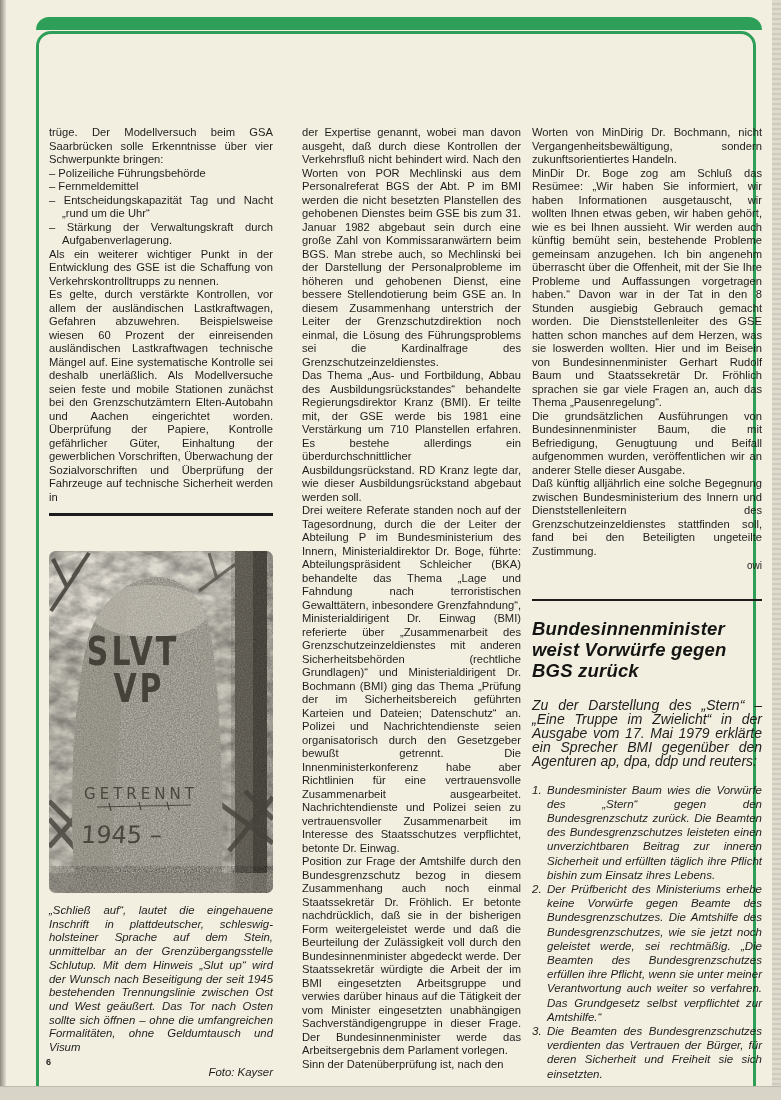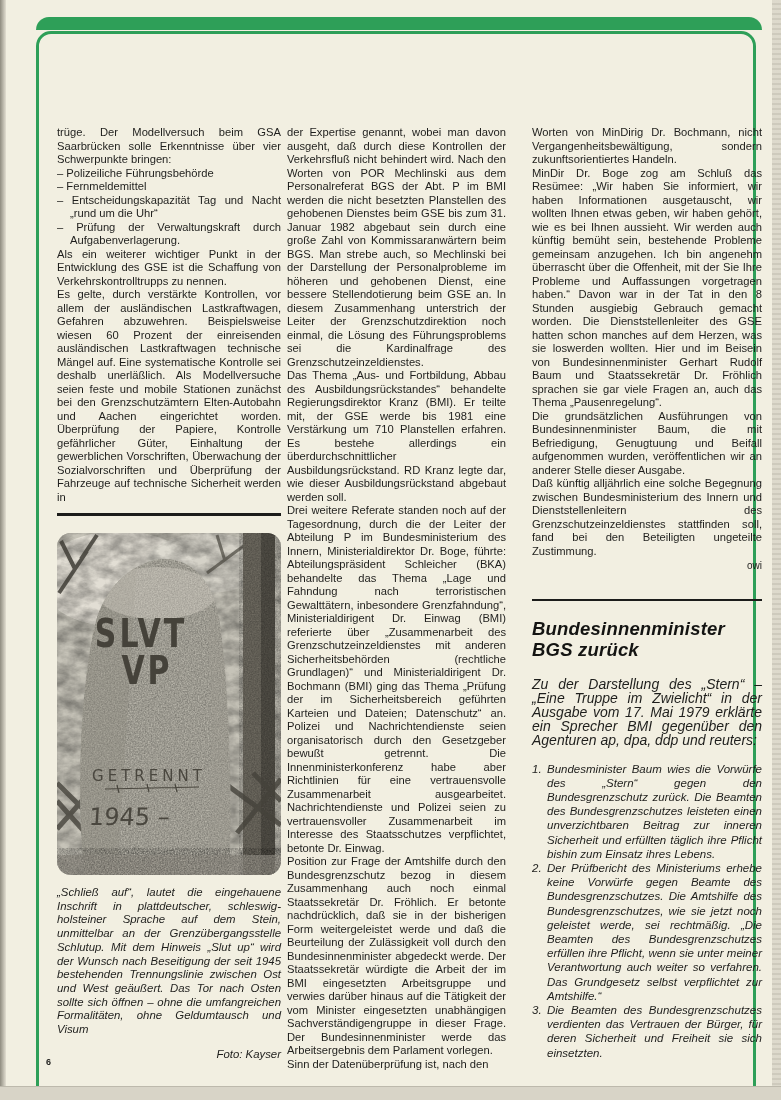--- a/index.html
+++ b/index.html
@@ -15,31 +15,31 @@
          border:3px solid #2e9f58;border-radius:15px;box-sizing:border-box;}
   
   .scan-left{position:absolute;left:0;top:0;width:6px;height:1100px;
              background:linear-gradient(90deg,#8f8c80,#e3dfd2);}
   .scan-right{position:absolute;right:0;top:0;width:9px;height:1100px;
               background:repeating-linear-gradient(180deg,#d8d4c7 0 3px,#c5c1b4 3px 5px);opacity:.8;}
   .scan-bottom{position:absolute;left:0;top:1086px;width:781px;height:14px;
                background:#d8d4c7;border-top:1px solid #bdb9ac;}
 
   .col{position:absolute;top:126px;font-size:11.2px;line-height:13.5px;}
-  .col1{left:57px;width:224px;}
-  .col2{left:287px;width:219px;}
+  .col1{left:49px;width:224px;}
+  .col2{left:302px;width:219px;}
   .col3{left:532px;width:230px;}
   .para{text-align:justify;margin:0;}
   .para+.para{margin-top:0;}
   .gap-top{margin-top:8px;}
   .dash-item{text-align:justify;padding-left:13px;text-indent:-13px;}
 
   .rule{height:3px;background:#1c1c1a;border:none;margin:9px 0 0 0;}
 
-  .photo-wrap{margin-top:17px;width:224px;height:342px;border-radius:14px;
+  .photo-wrap{margin-top:35px;width:224px;height:342px;border-radius:7px;
               overflow:hidden;background:#b9b6ac;}
   .caption{margin-top:11px;font-style:italic;font-size:11.4px;line-height:13.7px;
            text-align:justify;}
   .credit{font-style:italic;font-size:11.4px;text-align:right;margin-top:2px;}
 
   .byline{text-align:right;font-size:10px;margin-top:1px;}
   .rule2{height:2px;background:#1c1c1a;border:none;margin:26px 0 0 0;}
 
   .art2-title{margin-top:17px;font-weight:bold;font-style:italic;
               font-size:18.5px;line-height:21px;letter-spacing:.2px;color:#141412;}
@@ -60,21 +60,21 @@
 <div class="frame"></div>
 <div class="scan-left"></div>
 <div class="scan-right"></div>
 <div class="scan-bottom"></div>
 
 <div class="col col1">
   <p class="para">trüge. Der Modellversuch beim GSA Saarbrücken solle Erkenntnisse über vier Schwerpunkte bringen:</p>
   <div class="dash-item">– Polizeiliche Führungsbehörde</div>
   <div class="dash-item">– Fernmeldemittel</div>
   <div class="dash-item">– Entscheidungskapazität Tag und Nacht „rund um die Uhr“</div>
-  <div class="dash-item">– Prüfung der Verwaltungskraft durch Aufgabenverlagerung.</div>
+  <div class="dash-item">– Stärkung der Verwaltungskraft durch Aufgabenverlagerung.</div>
   <p class="para">Als ein weiterer wichtiger Punkt in der Entwicklung des GSE ist die Schaffung von Verkehrskontrolltrupps zu nennen.</p>
   <p class="para">Es gelte, durch verstärkte Kontrollen, vor allem der ausländischen Lastkraftwagen, Gefahren abzuwehren. Beispielsweise wiesen 60 Prozent der einreisenden ausländischen Lastkraftwagen technische Mängel auf. Eine systematische Kontrolle sei deshalb unerläßlich. Als Modellversuche seien feste und mobile Stationen zunächst bei den Grenzschutzämtern Elten-Autobahn und Aachen eingerichtet worden. Überprüfung der Papiere, Kontrolle gefährlicher Güter, Einhaltung der gewerblichen Vorschriften, Überwachung der Sozialvorschriften und Überprüfung der Fahrzeuge auf technische Sicherheit werden in</p>
 
   <hr class="rule">
 
   <div class="photo-wrap">
     <svg viewBox="0 0 224 342" width="224" height="342" xmlns="http://www.w3.org/2000/svg">
       <defs>
         <filter id="ph-grain">
             <feTurbulence type="fractalNoise" baseFrequency="0.7" numOctaves="3" seed="4" result="n"></feTurbulence>
@@ -136,20 +136,21 @@
   <p class="para">Worten von MinDirig Dr. Bochmann, nicht Vergangenheitsbewältigung, sondern zukunftsorientiertes Handeln.</p>
   <p class="para">MinDir Dr. Boge zog am Schluß das Resümee: „Wir haben Sie informiert, wir haben Informationen ausgetauscht, wir wollten Ihnen etwas geben, wir haben gehört, wie es bei Ihnen aussieht. Wir werden auch künftig bemüht sein, bestehende Probleme gemeinsam anzugehen. Ich bin angenehm überrascht über die Offenheit, mit der Sie Ihre Probleme und Auffassungen vorgetragen haben.“ Davon war in der Tat in den 8 Stunden ausgiebig Gebrauch gemacht worden. Die Dienststellenleiter des GSE hatten schon manches auf dem Herzen, was sie loswerden wollten. Hier und im Beisein von Bundesinnenminister Gerhart Rudolf Baum und Staatssekretär Dr. Fröhlich sprachen sie gar viele Fragen an, auch das Thema „Pausenregelung“.</p>
   <p class="para">Die grundsätzlichen Ausführungen von Bundesinnenminister Baum, die mit Befriedigung, Genugtuung und Beifall aufgenommen wurden, veröffentlichen wir an anderer Stelle dieser Ausgabe.</p>
   <p class="para">Daß künftig alljährlich eine solche Begegnung zwischen Bundesministerium des Innern und Dienststellenleitern des Grenzschutzeinzeldienstes stattfinden soll, fand bei den Beteiligten ungeteilte Zustimmung.</p>
   <div class="byline">owi</div>
 
   <hr class="rule2">
 
   <h2 class="art2-title">
     <span>Bundesinnenminister</span>
+    <span>weist Vorwürfe gegen</span>
     <span>BGS zurück</span>
   </h2>
 
   <p class="art2-intro">Zu der Darstellung des „Stern“ – „Eine Truppe im Zwielicht“ in der Ausgabe vom 17. Mai 1979 erklärte ein Sprecher BMI gegenüber den Agenturen ap, dpa, ddp und reuters:</p>
 
   <div class="num-list">
     <div class="num-item">
       <span class="num">1.</span>
       <span class="num-text">Bundesminister Baum wies die Vorwürfe des „Stern“ gegen den Bundesgrenzschutz zurück. Die Beamten des Bundesgrenzschutzes leisteten einen unverzichtbaren Beitrag zur inneren Sicherheit und erfüllten täglich ihre Pflicht bishin zum Einsatz ihres Lebens.</span>
     </div>

